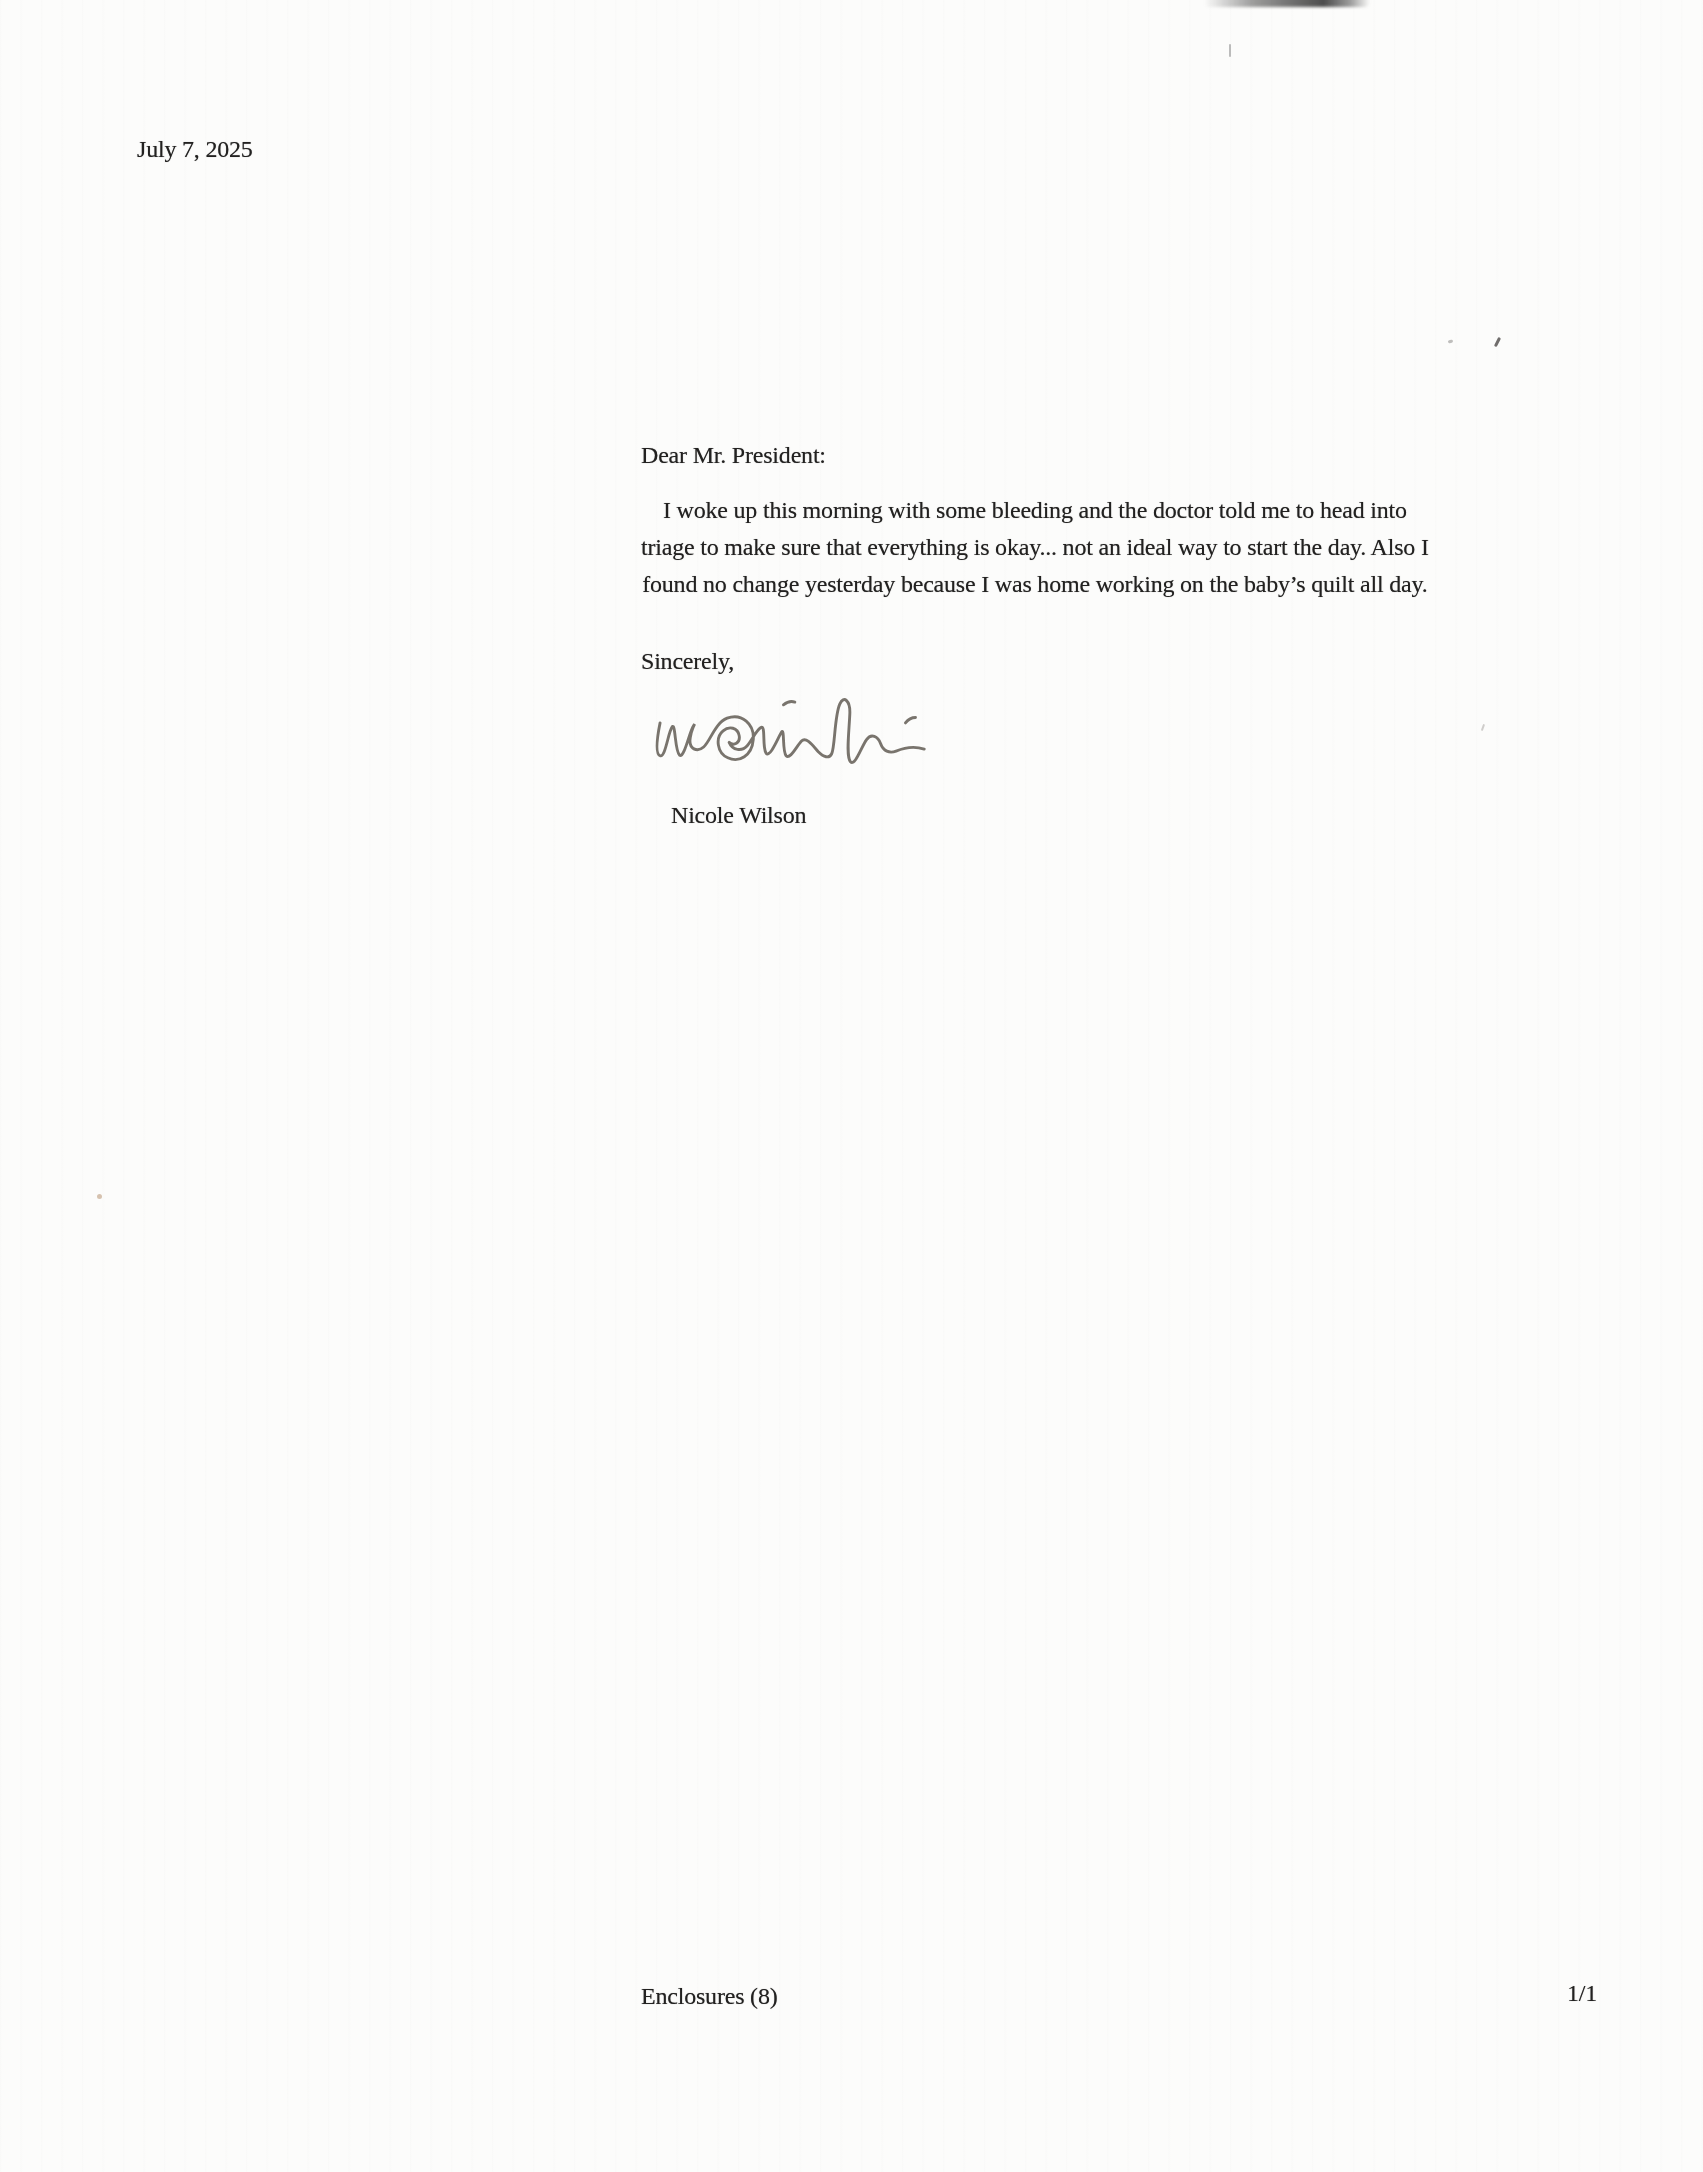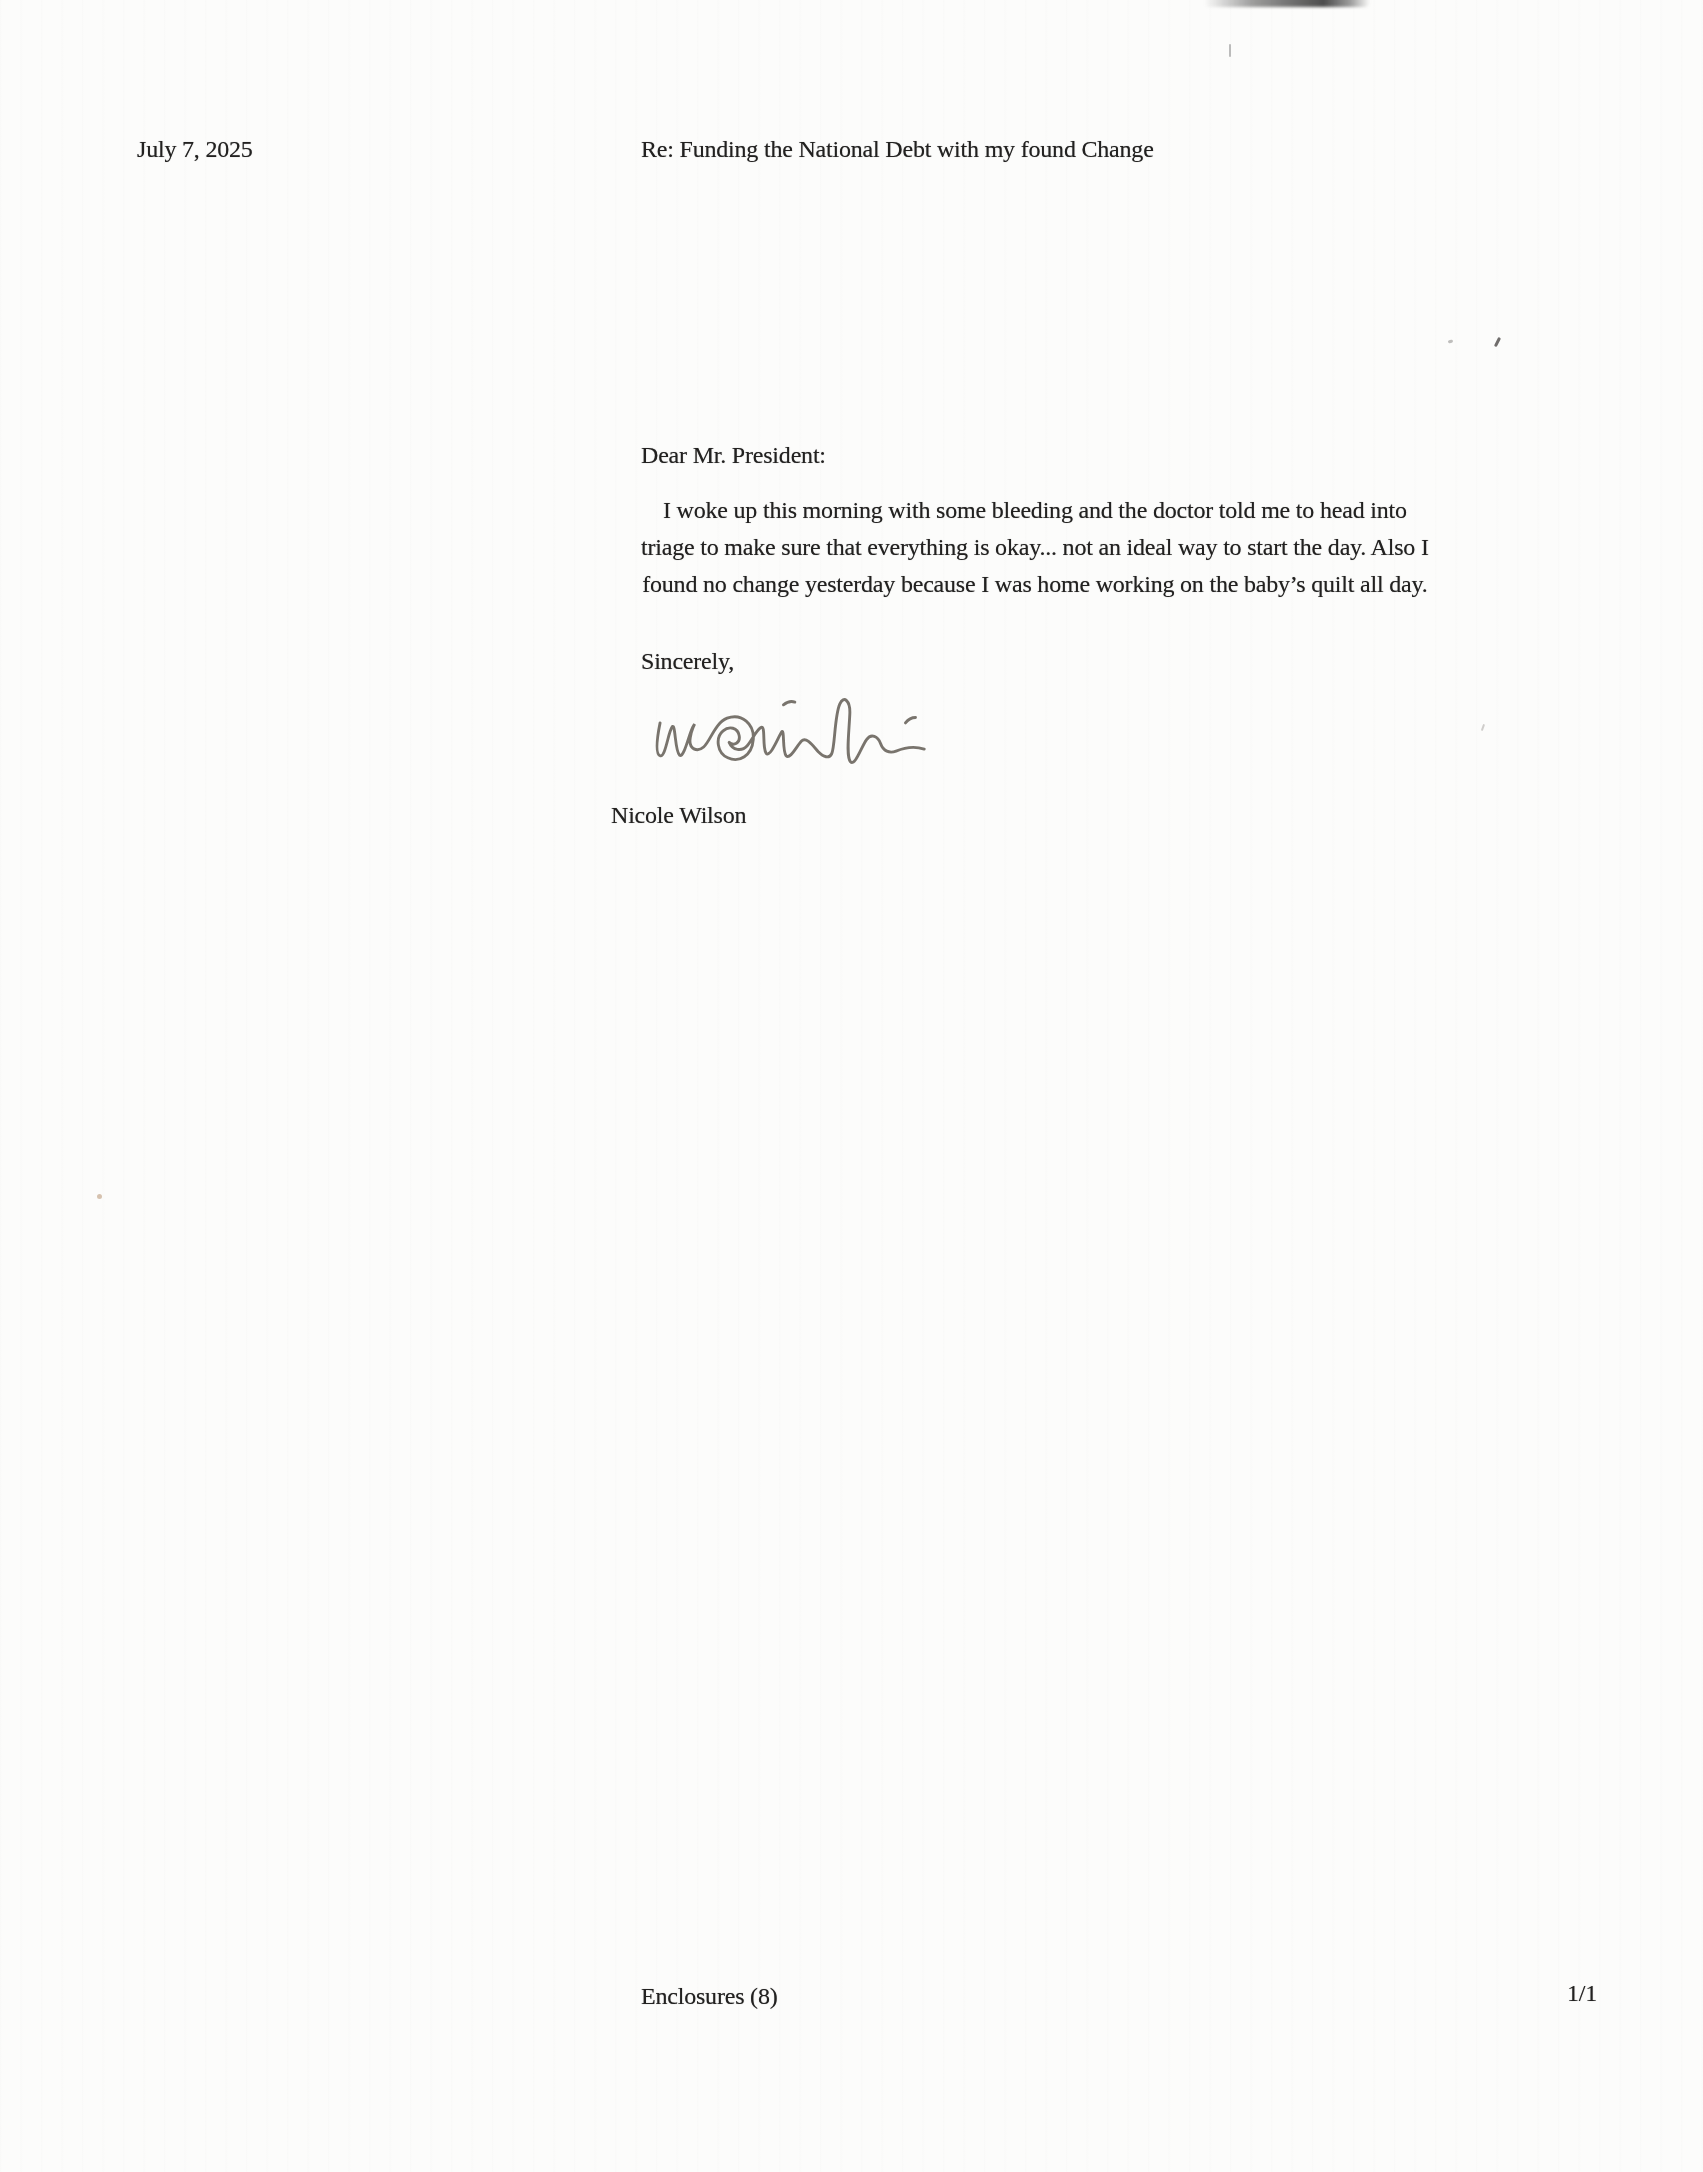--- a/index.html
+++ b/index.html
@@ -41,21 +41,21 @@
   }
   .block { line-height: 39px; }
   .body-block { line-height: 37px; }
   .date       { left: 137px; top: 136px; }
   .subject    { left: 641px; top: 136px; }
   .salutation { left: 641px; top: 414px; margin-top: 28px; }
   .recipient  { left: 137px; top: 489px; }
   .letter-body{ left: 641px; top: 492px; text-align: center; }
   .closing    { left: 641px; top: 648px; }
   .signature-wrap { position: absolute; left: 648px; top: 684px; width: 295px; height: 114px; }
-  .sender-name{ left: 611px; top: 802px; }
+  .sender-name{ left: 671px; top: 802px; }
   .footer-address { left: 141px; top: 1864px; }
   .enclosures { left: 641px; top: 1983px; }
   .page-number{ left: 1567px; top: 1980px; }
   
   .top-smudge {
     position: absolute;
     left: 1204px; top: -2.7px;
     width: 166px; height: 10px;
     background: linear-gradient(to right,
       rgba(110,110,110,0) 0%,
@@ -81,21 +81,20 @@
   <div class="scan-noise"></div>
 
   <div class="top-smudge"></div>
   <div class="speck speck-a"></div>
   <div class="speck speck-b"></div>
   <div class="speck speck-c"></div>
   <div class="speck speck-d"></div>
   <div class="speck speck-e"></div>
 
   <div class="txt date">July 7, 2025</div>
-  <div class="txt subject">Re: Funding the National Debt with my found Change</div>
 
   <div class="txt salutation">Dear Mr. President:</div>
 
 
   <div class="txt letter-body body-block">
     <div>I woke up this morning with some bleeding and the doctor told me to head into</div>
     <div>triage to make sure that everything is okay... not an ideal way to start the day. Also I</div>
     <div>found no change yesterday because I was home working on the baby’s quilt all day.</div>
   </div>
 

